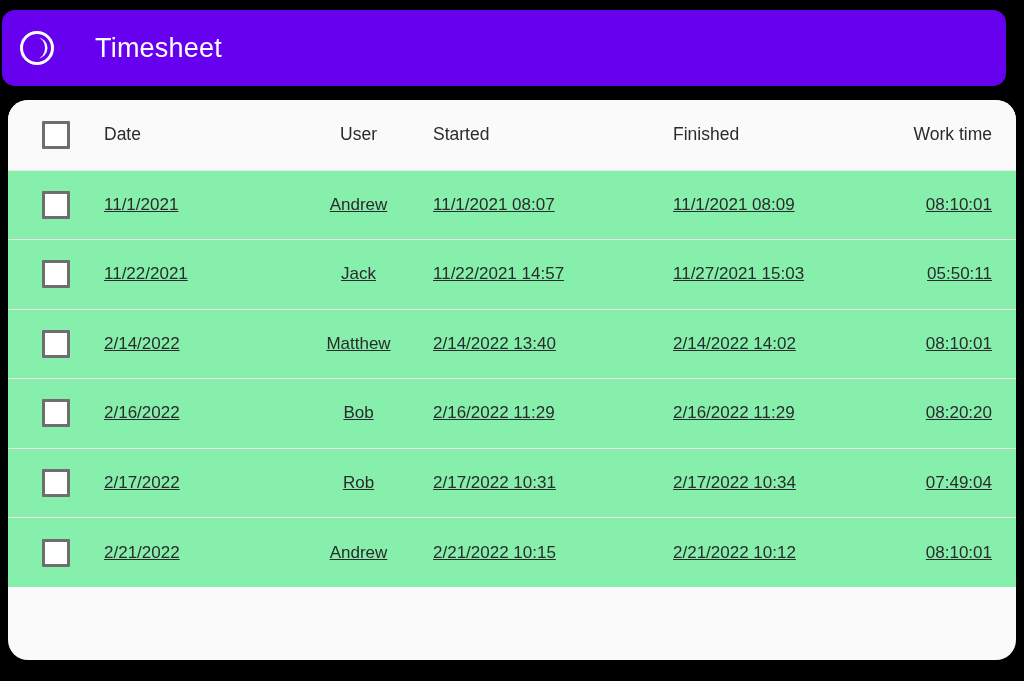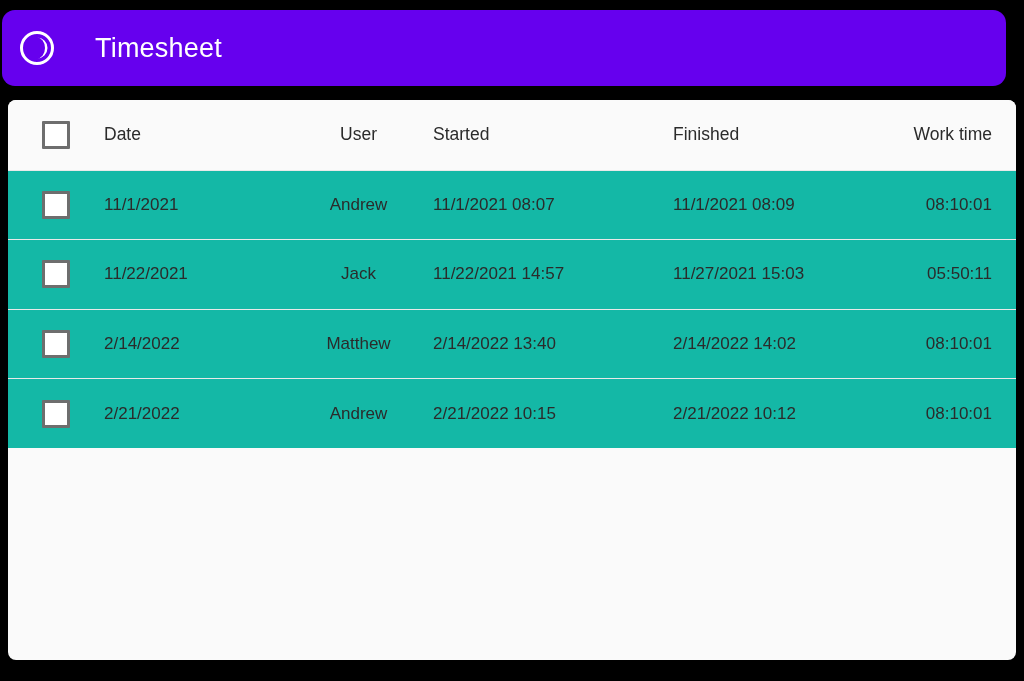--- a/index.html
+++ b/index.html
@@ -53,21 +53,21 @@
   }
 
   
   .table-card {
     position: absolute;
     left: 8px;
     top: 100px;
     width: 1008px;
     height: 560px;
     background: #fafafa;
-    border-radius: 8px;
+    border-radius: 20px;
     overflow: hidden;
   }
 
   .timesheet-table {
     width: 100%;
     border-collapse: collapse;
     table-layout: fixed;
   }
 
   .timesheet-table col.col-check { width: 90px; }
@@ -85,23 +85,24 @@
     color: #2b2b2b;
     background: #fafafa;
     vertical-align: middle;
   }
 
   .timesheet-table tbody td {
     height: 69.5px;
     padding: 0;
     font-size: 17px;
     color: #2b2b2b;
-    background: #14b8a6;
+    background: #86efac;
     vertical-align: middle;
     border-top: 1px solid #e9e9e9;
+    text-decoration: underline;
   }
 
   
   .cell-check { text-align: left;  padding-left: 34px !important; }
   .cell-date  { text-align: left;  padding-left: 6px !important; }
   .cell-user  { text-align: center; }
   .cell-start { text-align: left;  padding-left: 2px !important; }
   .cell-fin   { text-align: left;  padding-left: 2px !important; }
   .cell-work  { text-align: right; padding-right: 24px !important; }
 
@@ -180,20 +181,36 @@
           <tr>
             <td class="cell-check"><span class="cbx"></span></td>
             <td class="cell-date">2/14/2022</td>
             <td class="cell-user muted">Matthew</td>
             <td class="cell-start">2/14/2022 13:40</td>
             <td class="cell-fin">2/14/2022 14:02</td>
             <td class="cell-work muted">08:10:01</td>
           </tr>
           <tr>
             <td class="cell-check"><span class="cbx"></span></td>
+            <td class="cell-date">2/16/2022</td>
+            <td class="cell-user muted">Bob</td>
+            <td class="cell-start">2/16/2022 11:29</td>
+            <td class="cell-fin">2/16/2022 11:29</td>
+            <td class="cell-work muted">08:20:20</td>
+          </tr>
+          <tr>
+            <td class="cell-check"><span class="cbx"></span></td>
+            <td class="cell-date">2/17/2022</td>
+            <td class="cell-user muted">Rob</td>
+            <td class="cell-start">2/17/2022 10:31</td>
+            <td class="cell-fin">2/17/2022 10:34</td>
+            <td class="cell-work muted">07:49:04</td>
+          </tr>
+          <tr>
+            <td class="cell-check"><span class="cbx"></span></td>
             <td class="cell-date">2/21/2022</td>
             <td class="cell-user muted">Andrew</td>
             <td class="cell-start">2/21/2022 10:15</td>
             <td class="cell-fin">2/21/2022 10:12</td>
             <td class="cell-work muted">08:10:01</td>
           </tr>
         </tbody>
     </table>
   </div>
 

